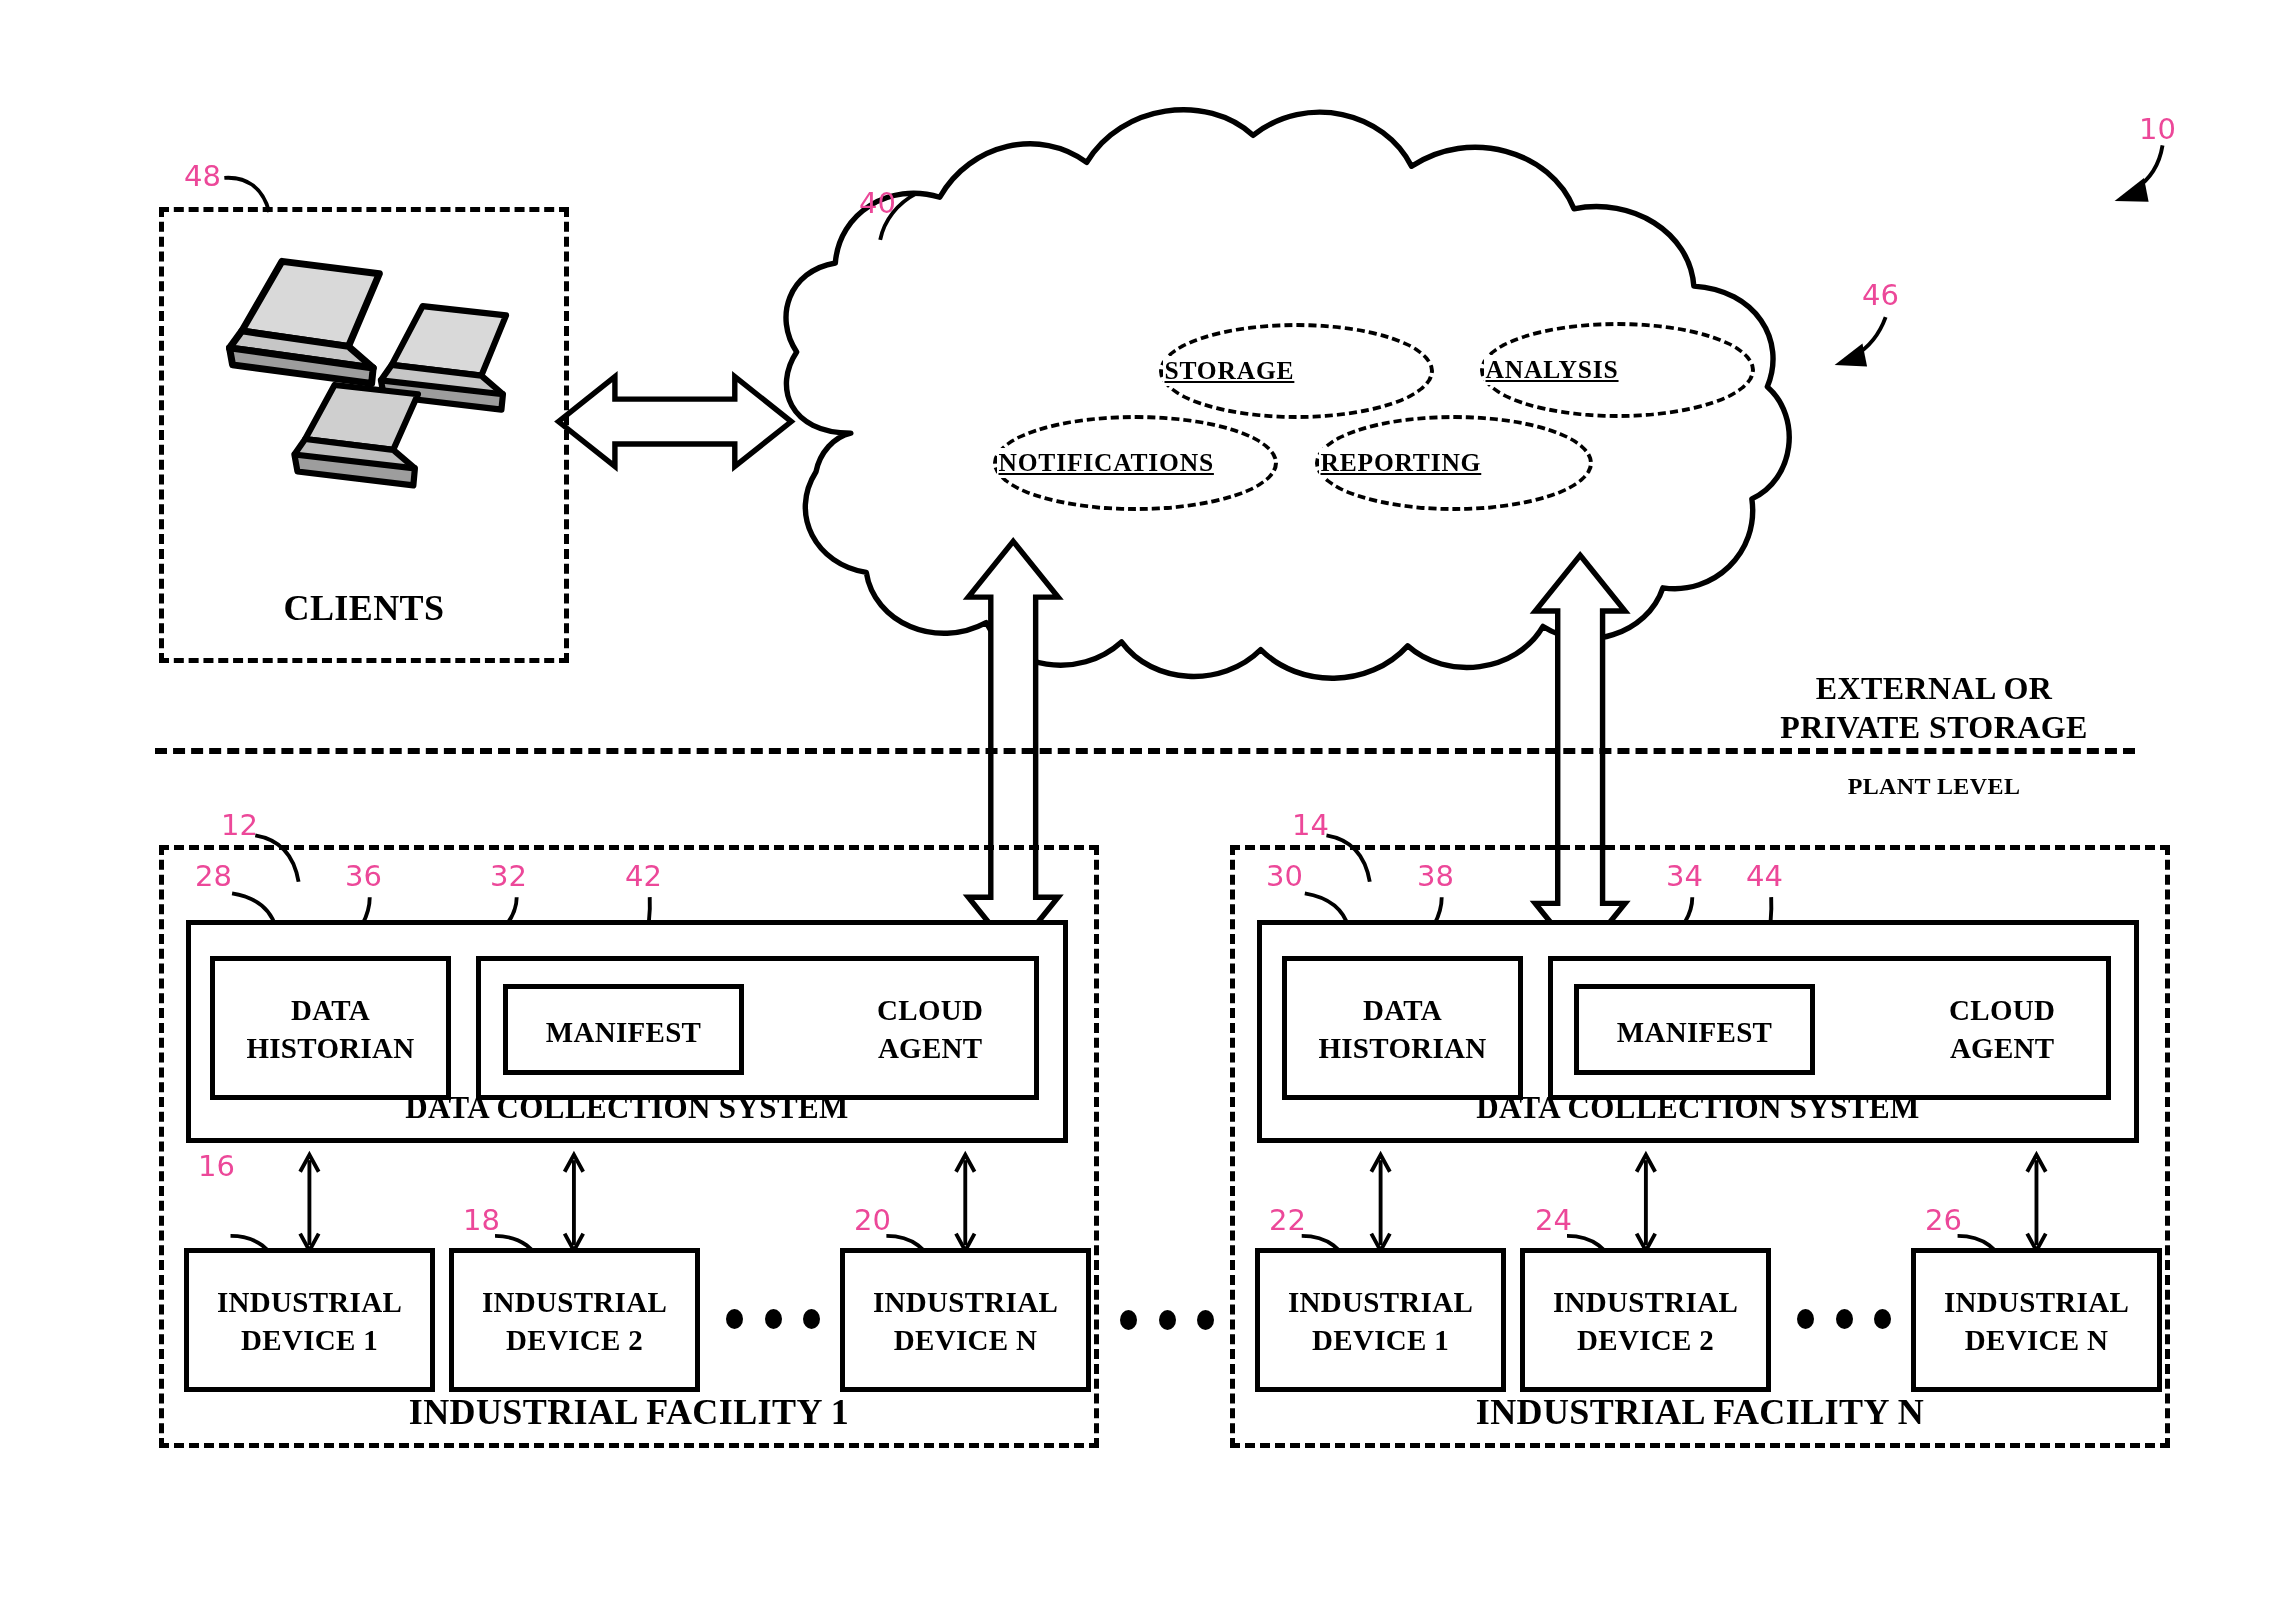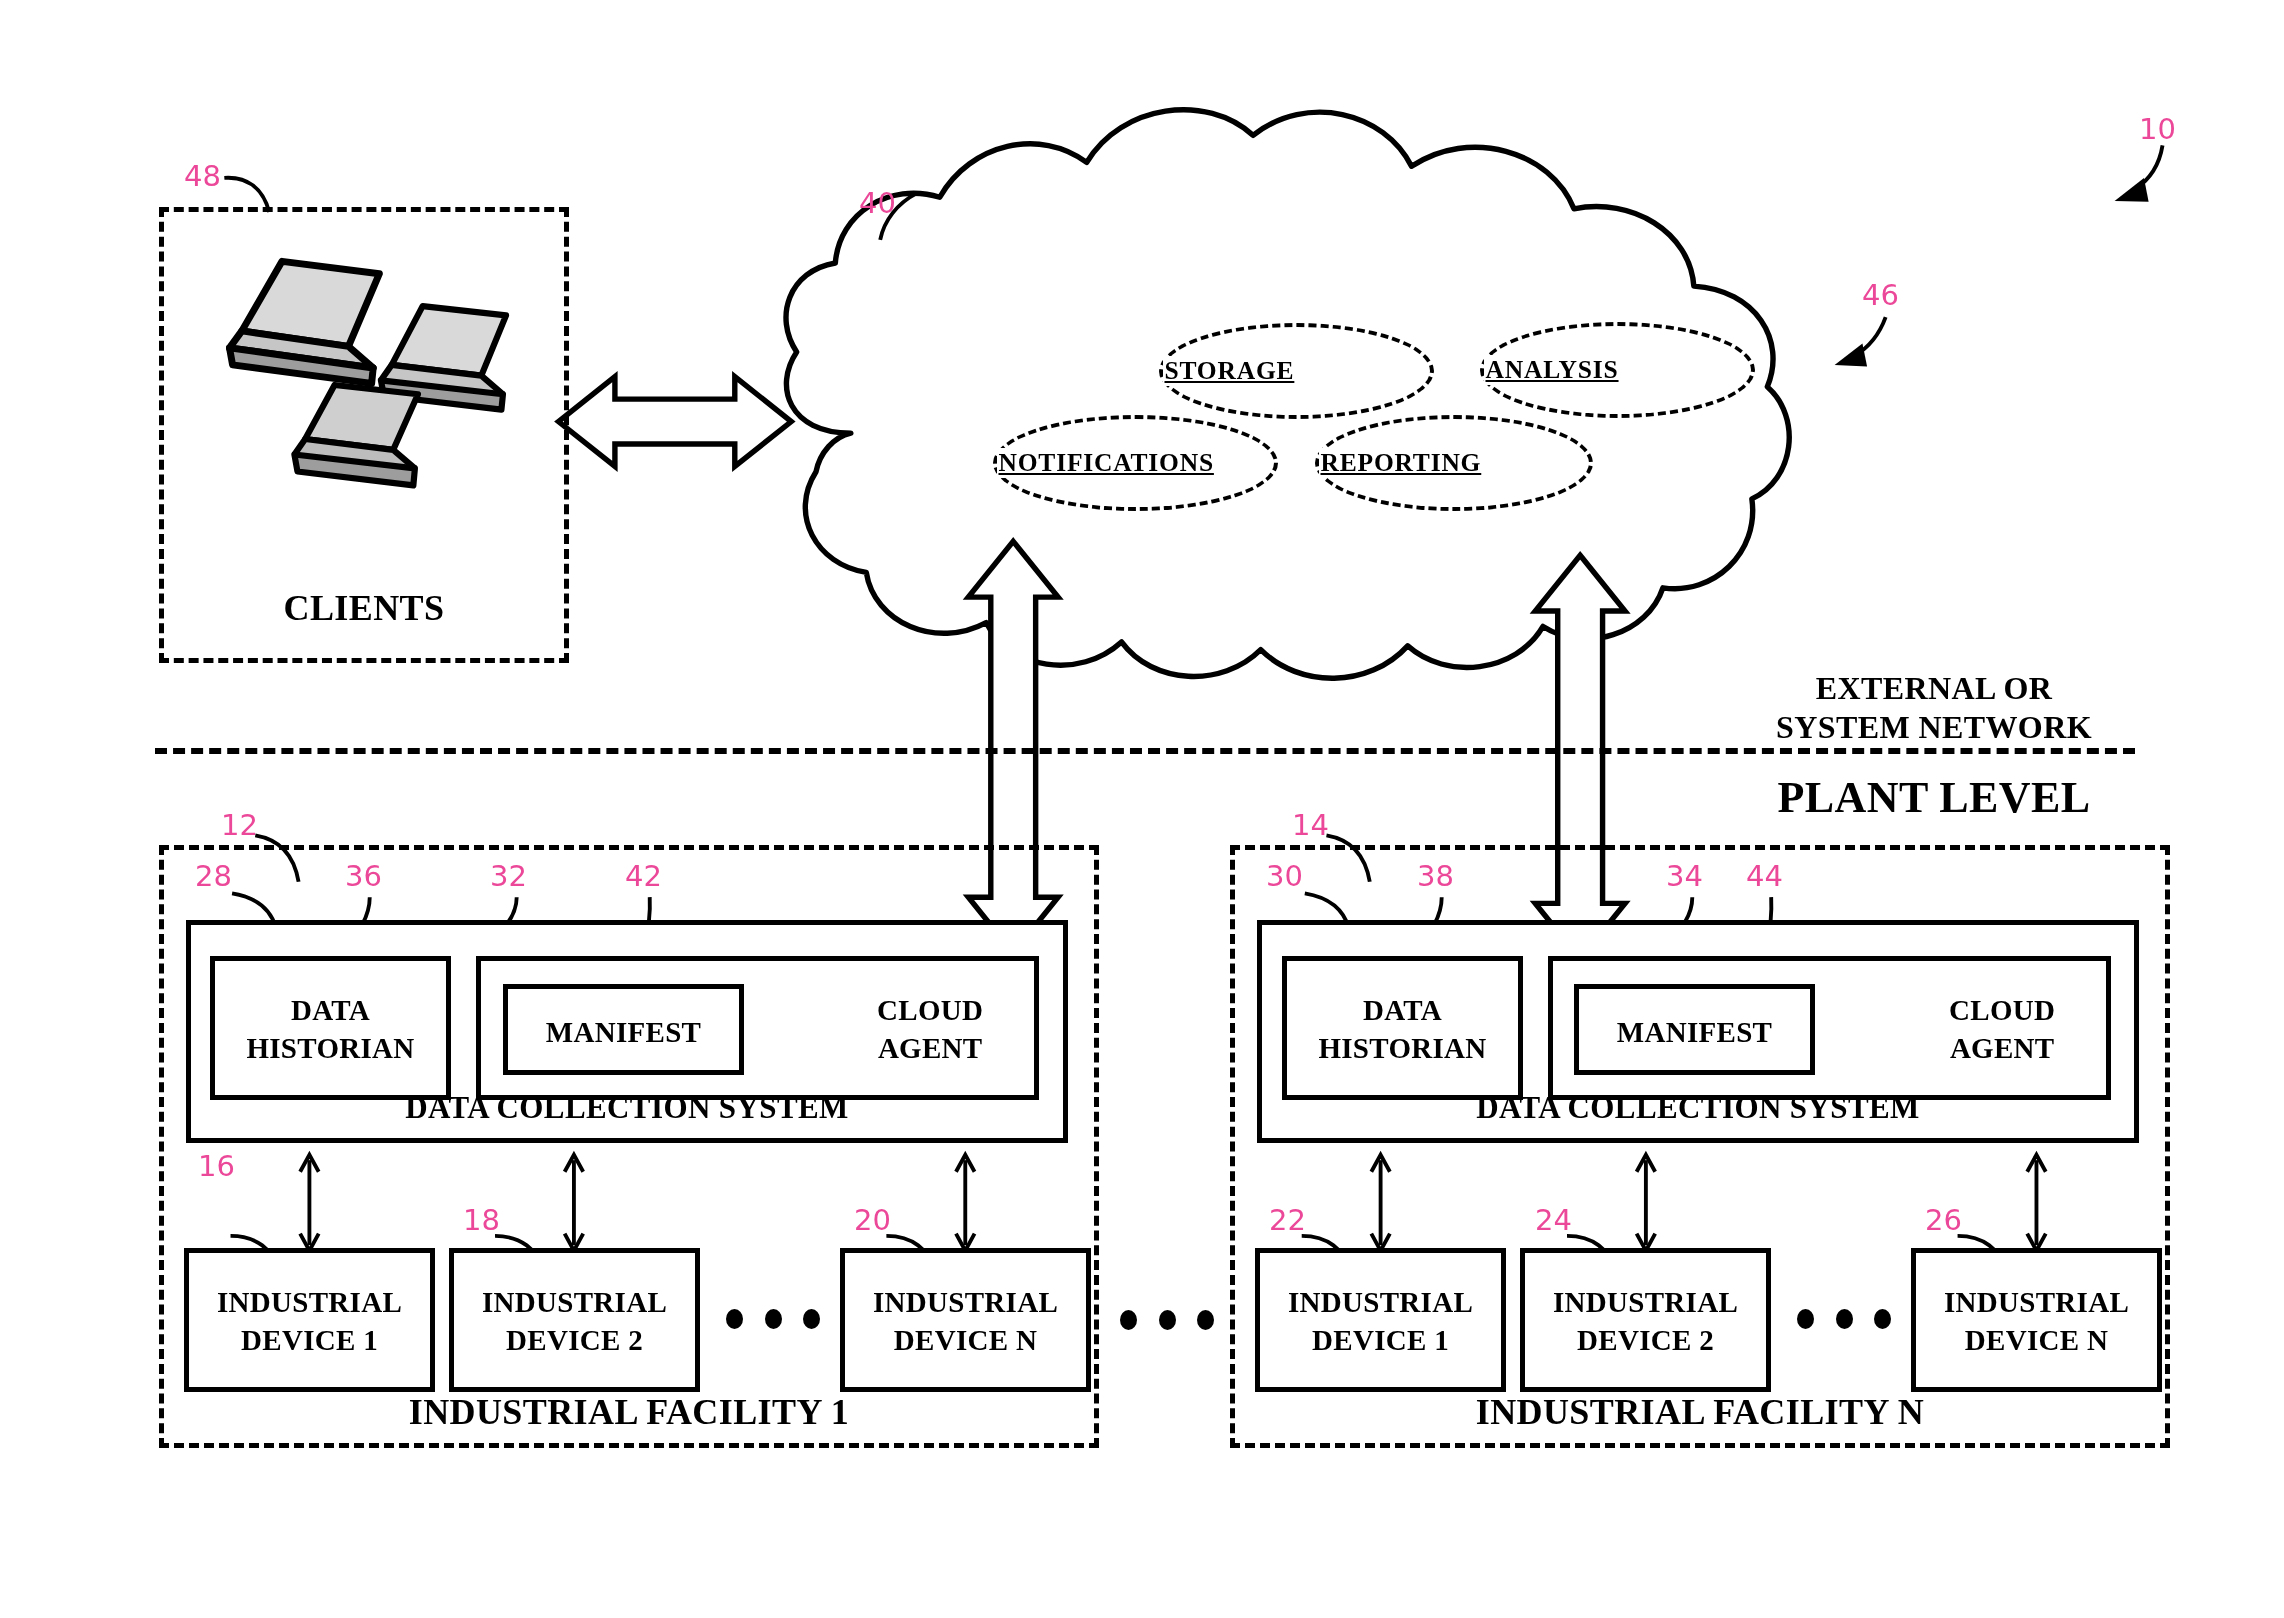--- a/index.html
+++ b/index.html
@@ -249,25 +249,25 @@
         <path d="M 140 268 L 178 198 L 286 210 L 254 282 Z"></path>
         <path d="M 126 288 L 140 268 L 254 282 L 282 306" fill="#bdbdbd"></path>
         <path d="M 126 288 L 282 306 L 280 328 L 130 310 Z" fill="#9d9d9d"></path>
       </g>
     </svg>
   </div>
 
   <div class="lbl" style="left:159px; top:588px; width:410px; font-size:36px;">CLIENTS</div>
 
   <div class="lbl" style="left:1733px; top:671px; width:402px; font-size:32px;">EXTERNAL OR</div>
-  <div class="lbl" style="left:1733px; top:710px; width:402px; font-size:32px;">SYSTEM NETWORK</div>
+  <div class="lbl" style="left:1733px; top:710px; width:402px; font-size:32px;">PRIVATE STORAGE</div>
 
   <div class="abs" style="left:155px; top:748px; width:1980px; height:0; border-top:6.2px dashed #000;"></div>
 
-  <div class="lbl" style="left:1733px; top:773px; width:402px; font-size:44px;">PLANT LEVEL</div>
+  <div class="lbl" style="left:1733px; top:773px; width:402px; font-size:24px;">PLANT LEVEL</div>
 
   <div class="dashbox" style="left:159px; top:845px; width:940px; height:603px;"></div>
 
   <div class="refnum" style="left:221px; top:808px;">12</div>
 
   <div class="solidbox" style="left:186px; top:920px; width:882px; height:223px;"></div>
 
   <div class="refnum" style="left:195px; top:859px;">28</div>
   <div class="refnum" style="left:345px; top:859px;">36</div>
   <div class="refnum" style="left:490px; top:859px;">32</div>

